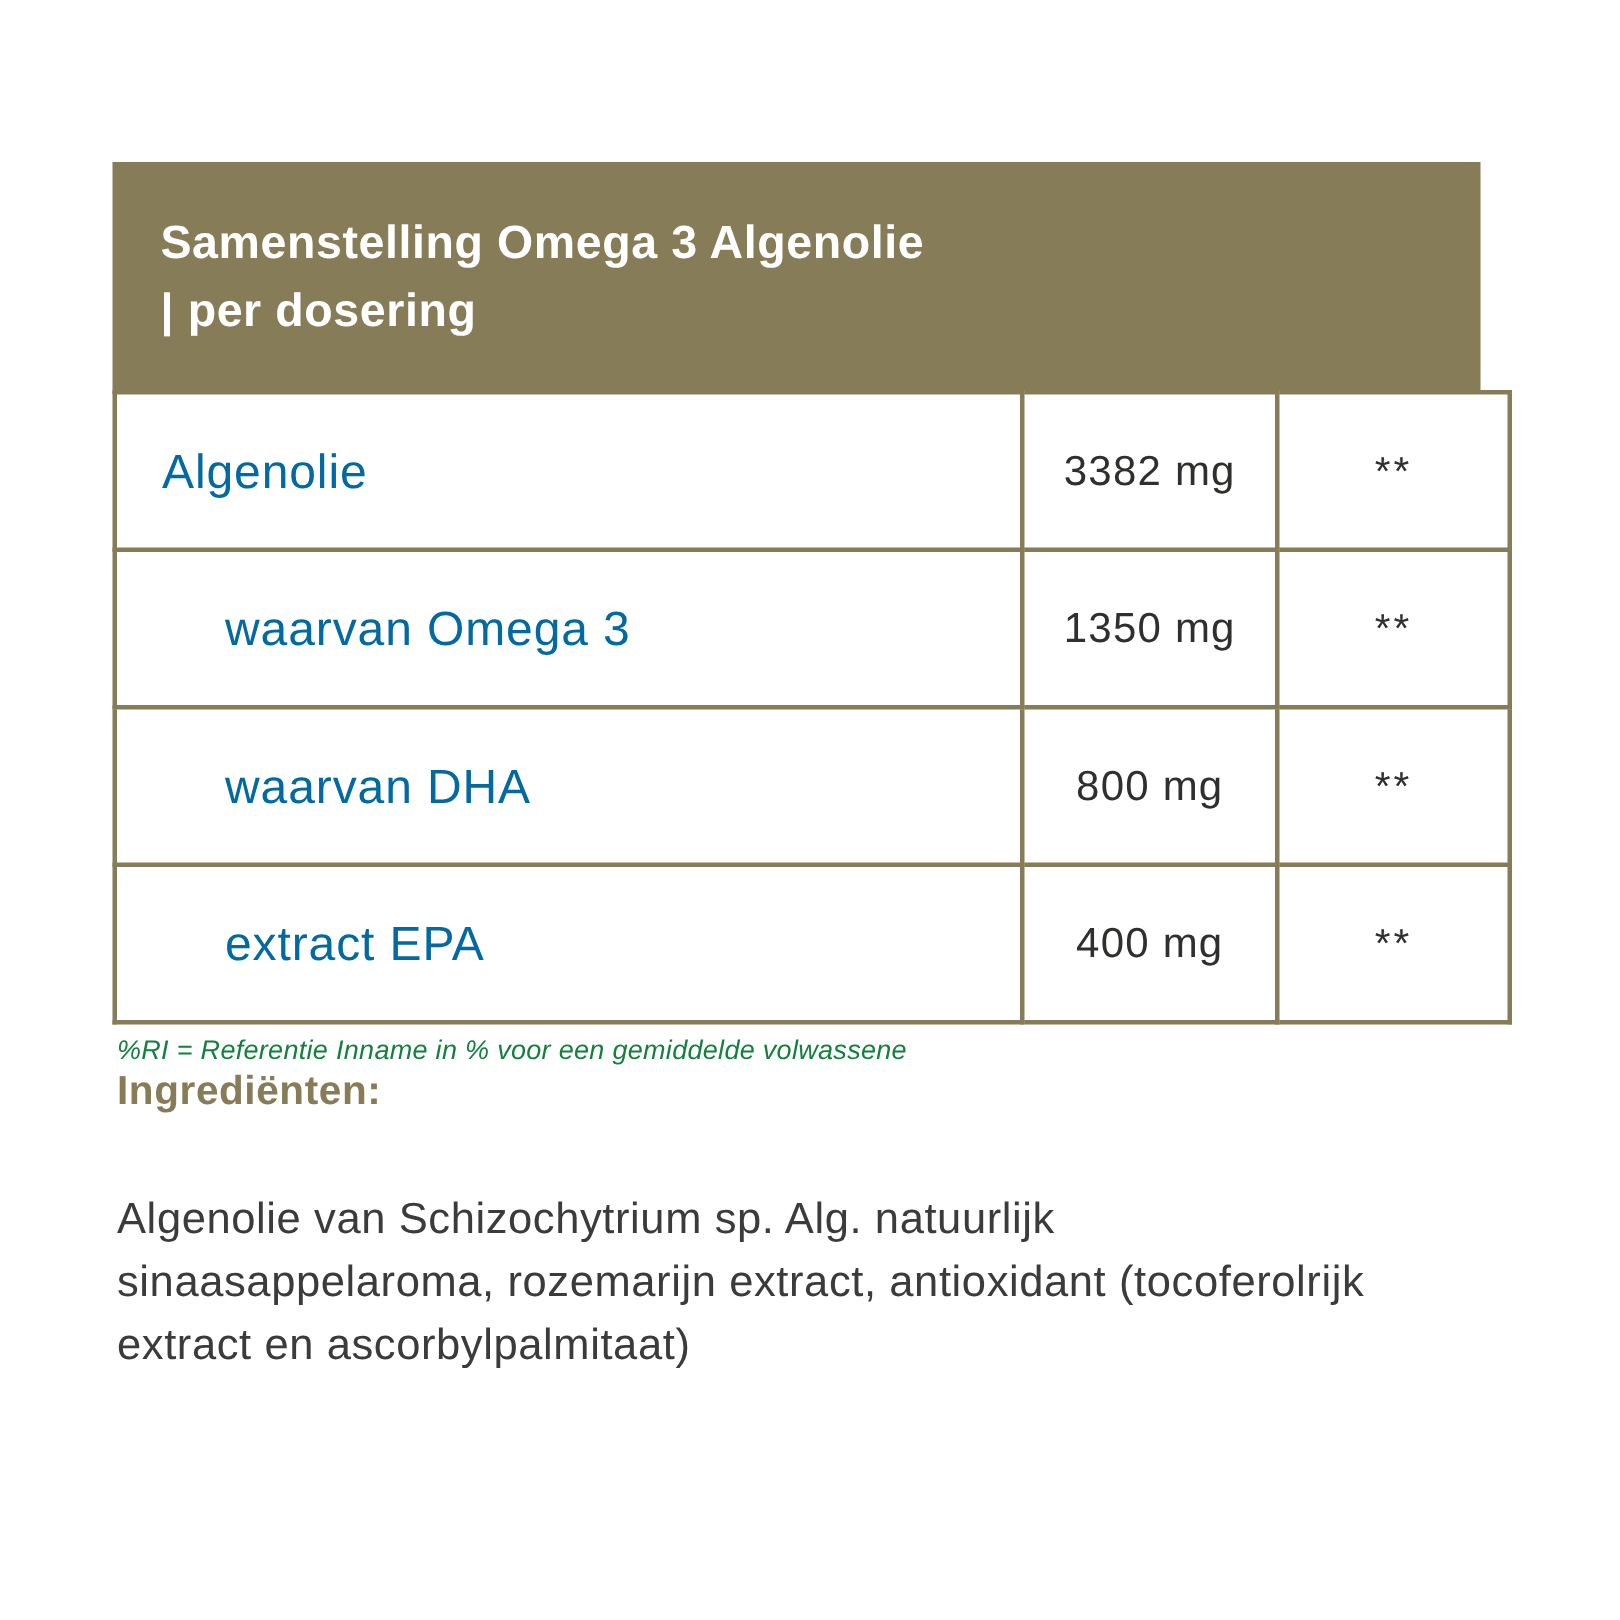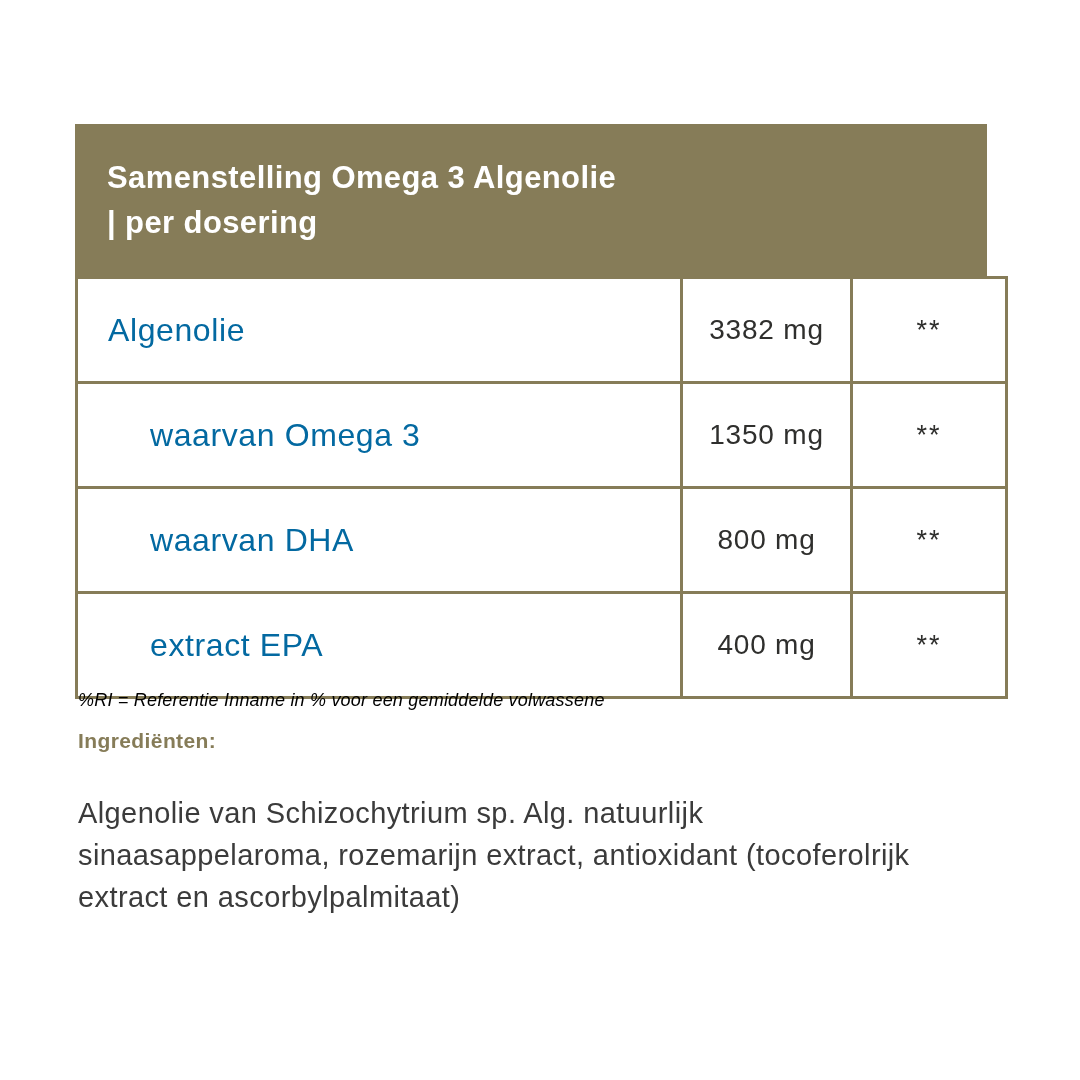--- a/index.html
+++ b/index.html
@@ -10,21 +10,21 @@
     background: #ffffff;
     font-family: "Liberation Sans", sans-serif;
     color: #2f2f2d;
     overflow: hidden;
   }
 
   
   .panel {
     position: absolute;
     left: 75px;
-    top: 124px;
+    top: 108px;
     width: 912px;
   }
   .panel-header {
     box-sizing: border-box;
     width: 100%;
     height: 152px;
     background: #867C58;
     color: #ffffff;
     padding: 31px 28px 0 32px;
   }
@@ -74,31 +74,31 @@
   
   .footnote {
     position: absolute;
     left: 78px;
     top: 690px;
     width: 930px;
     display: flex;
     gap: 20px;
     font-size: 18px;
     font-style: italic;
-    color: #000000;
+    color: #15803d;
     letter-spacing: 0.2px;
     white-space: nowrap;
   }
 
   
   .ingredients-heading {
     position: absolute;
     left: 78px;
-    top: 729px;
-    font-size: 21px;
+    top: 712px;
+    font-size: 27px;
     font-weight: bold;
     color: #867C58;
     letter-spacing: 0.4px;
   }
   .ingredients-body {
     position: absolute;
     left: 78px;
     top: 792px;
     width: 995px;
     font-size: 29px;

